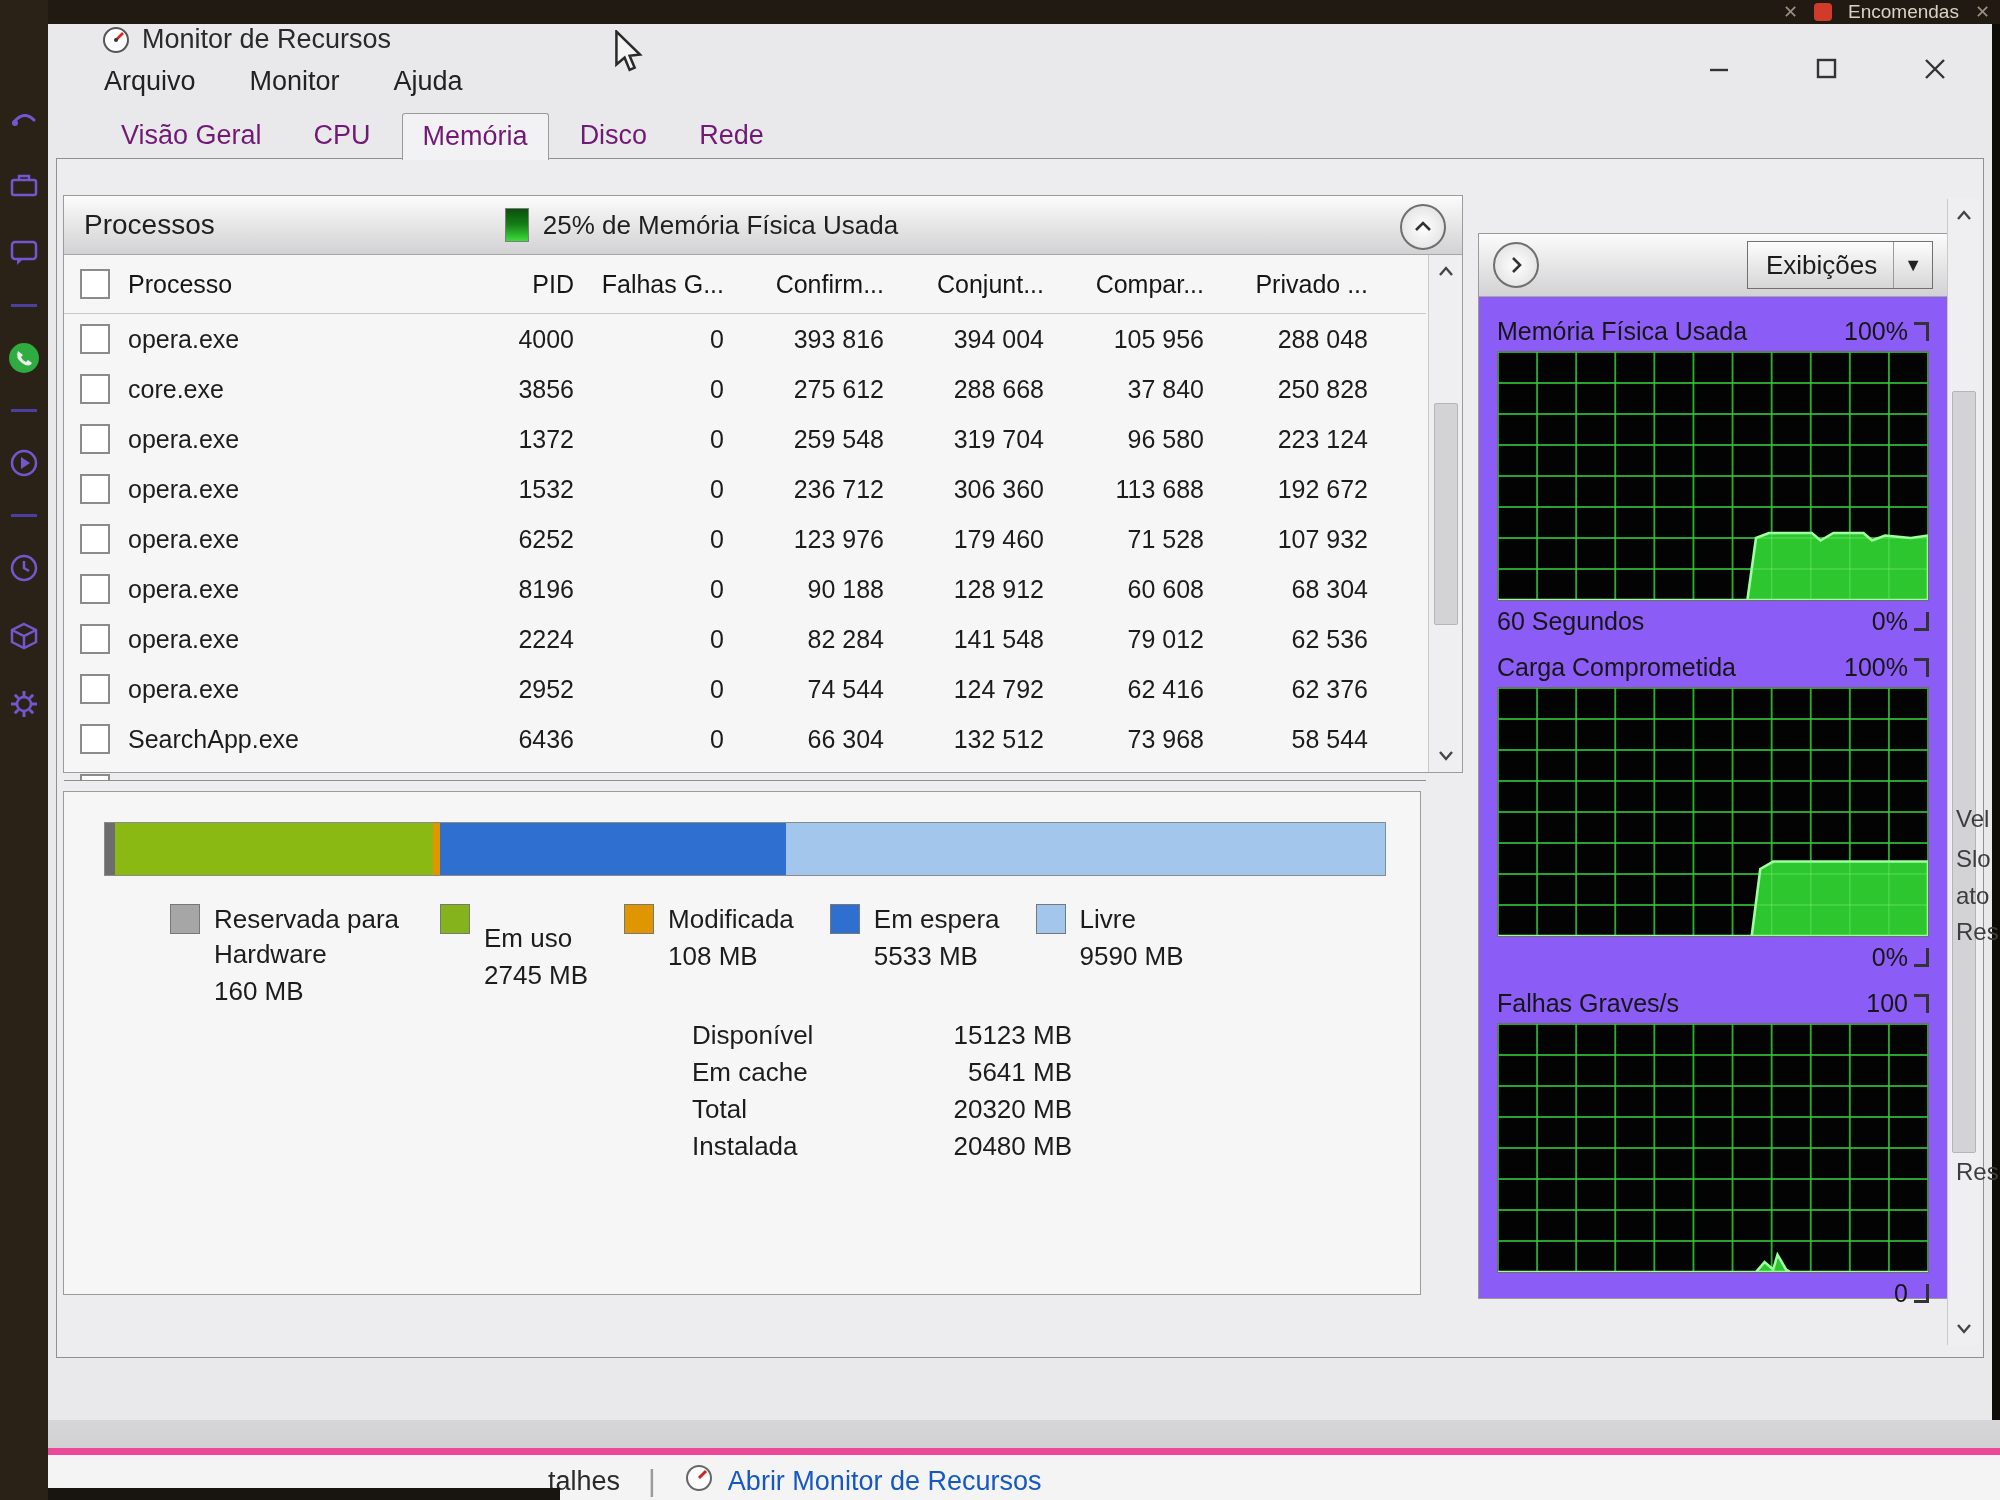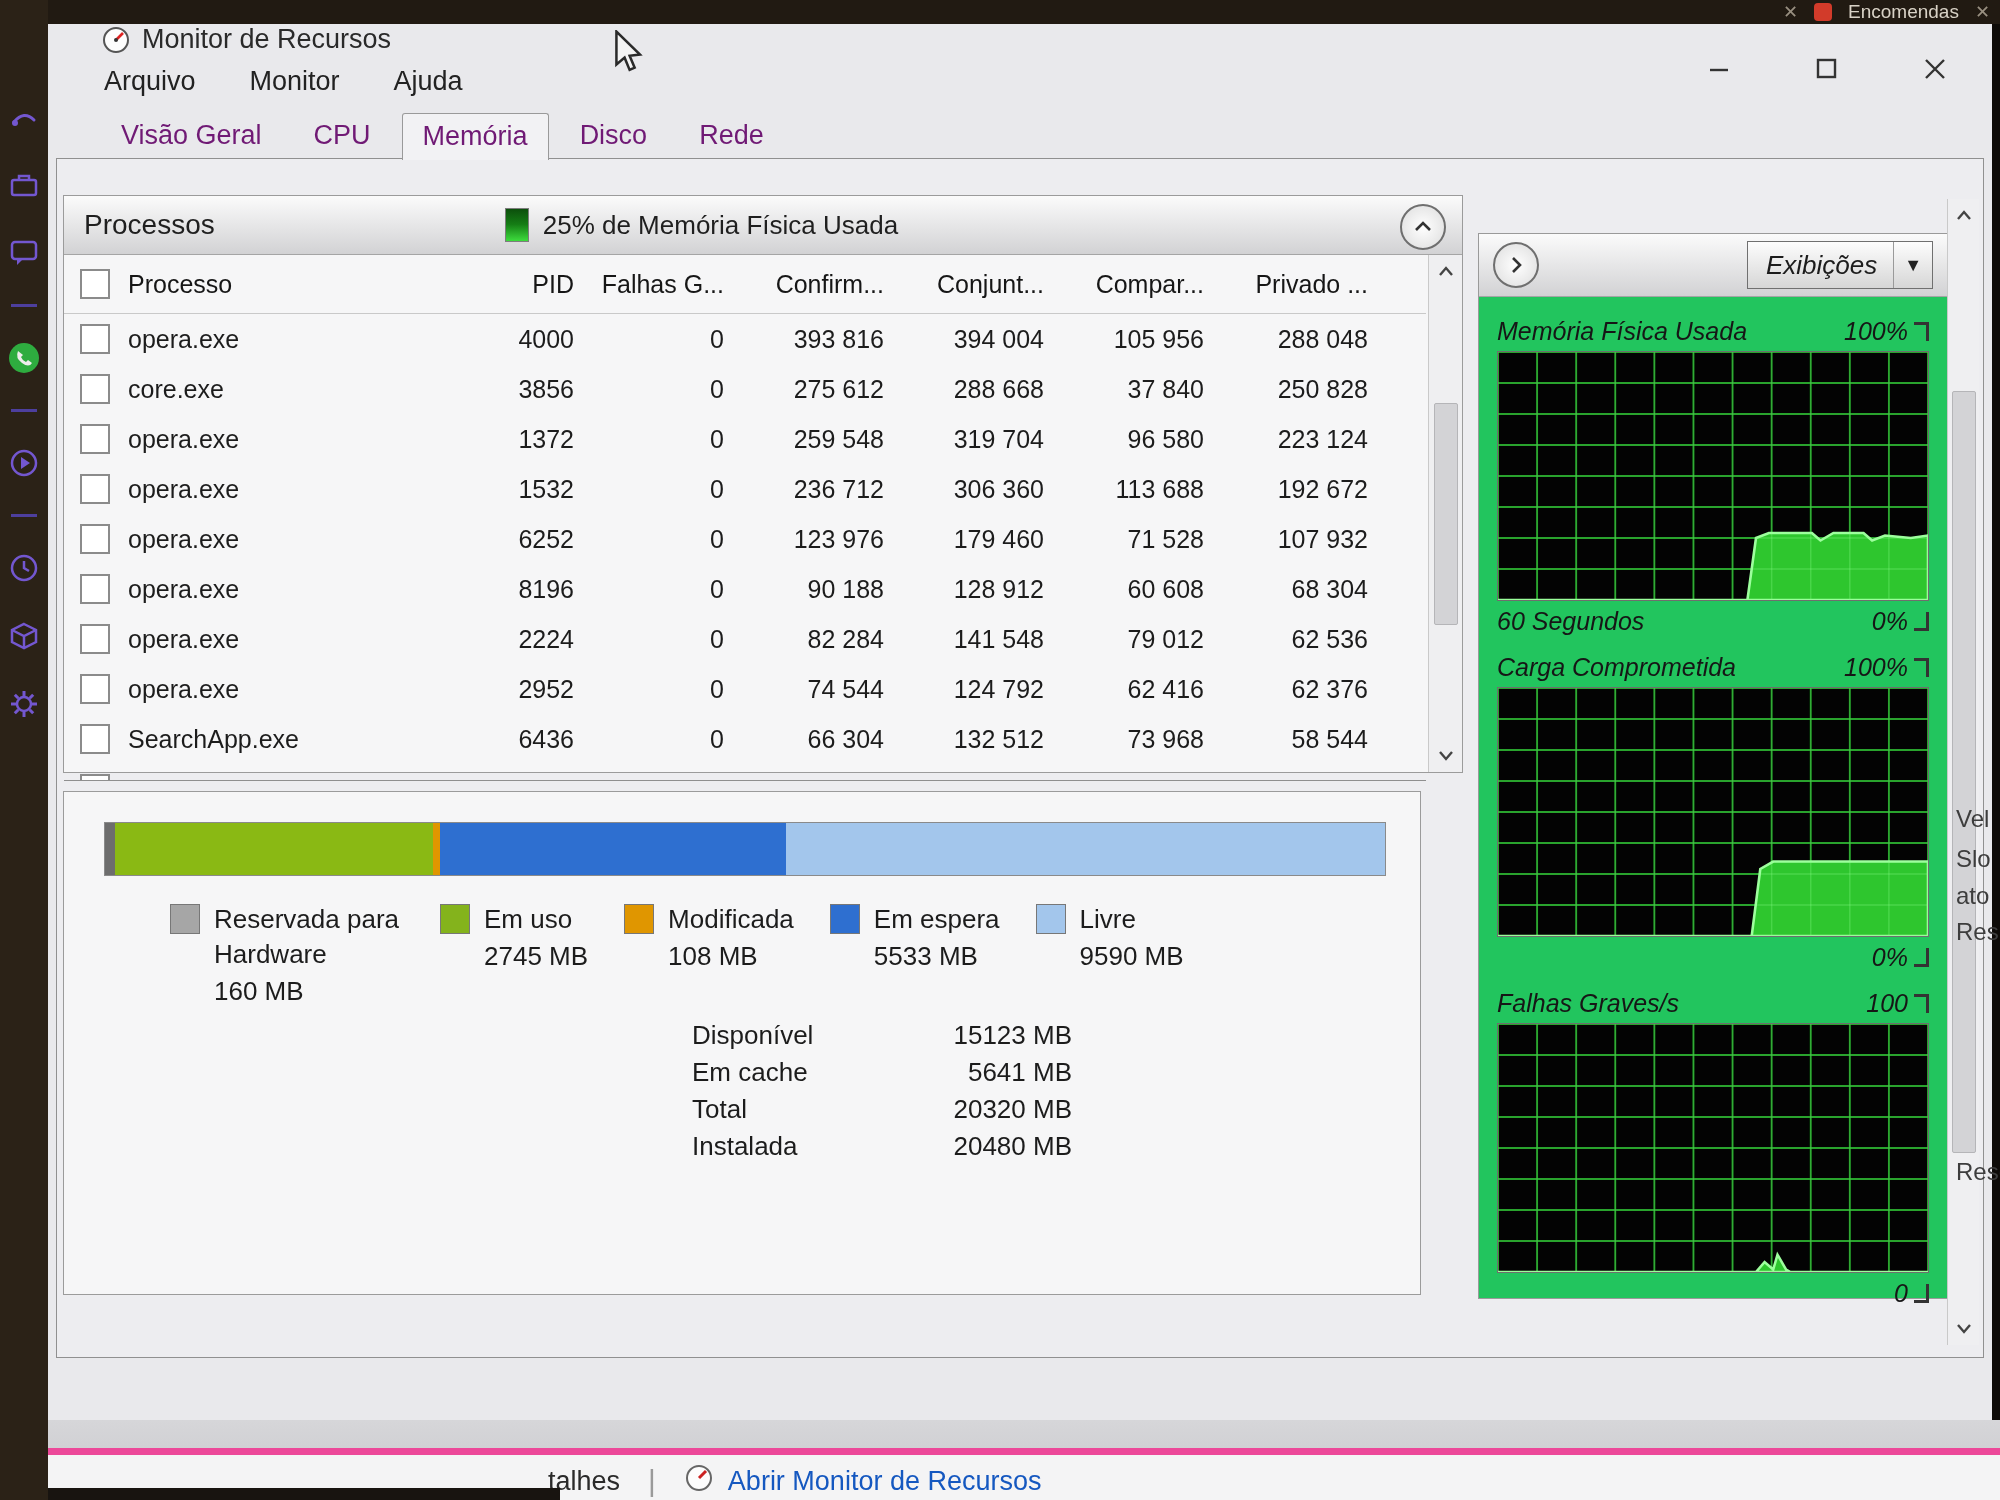--- a/index.html
+++ b/index.html
@@ -70,21 +70,21 @@
   .legend{display:flex;margin-top:26px;margin-left:66px;gap:36px;align-items:flex-start;}
   .lg-item{display:flex;gap:14px;font-size:26px;}
   .lg-sw{width:30px;height:30px;border:1px solid #777;box-sizing:border-box;flex:0 0 auto;margin-top:2px;}
   .lg-label{line-height:1.35;}
   .lg-val{margin-top:4px;}
   .stats{margin-top:10px;margin-left:588px;font-size:26px;}
   .stat-row{display:grid;grid-template-columns:170px 170px;height:37px;align-items:center;gap:40px;}
   .stat-val{text-align:right;}
 
   
-  .rpanel{position:absolute;border:1px solid #9a9a9a;background:#22c55e;font-style:italic;}
+  .rpanel{position:absolute;border:1px solid #9a9a9a;background:#8b5cf6;}
   .rhead{height:62px;background:linear-gradient(#fbfbfb,#d2d2d4);border-bottom:1px solid #a5a5a5;
          display:flex;align-items:center;justify-content:space-between;padding:0 14px;}
   .expand-btn{width:42px;height:42px;border:2px solid #6f6f6f;border-radius:50%;
               background:radial-gradient(#ffffff,#dcdcdc);display:flex;align-items:center;justify-content:center;}
   .views-btn{display:flex;align-items:center;height:46px;border:1px solid #707070;
              background:linear-gradient(#fdfdfd,#d6d6d6);font-size:26px;padding:0 0 0 18px;}
   .views-btn .sep{width:1px;height:100%;background:#9a9a9a;margin-left:16px;}
   .views-btn .arr{padding:0 10px;font-size:18px;color:#222;}
   .graphs{padding:14px 18px 0 18px;}
   .g-toprow,.g-botrow{display:flex;justify-content:space-between;align-items:center;font-size:25px;height:40px;color:#161616;}
@@ -405,21 +405,21 @@
     <span class="lg-sw" style="background: rgb(166, 166, 166);"></span>
     <span>
       <span class="lg-label" style="display:block;max-width:190px;">Reservada para Hardware</span>
       <span class="lg-val" style="display:block;">160 MB</span>
     </span>
   </div>
 
   <div class="lg-item">
     <span class="lg-sw" style="background: rgb(132, 179, 28);"></span>
     <span>
-      <span class="lg-label" style="display:block;max-width:190px;">Em uso</span>
+      <span class="lg-label" style="display:block;max-width:190px;margin-top:19px;">Em uso</span>
       <span class="lg-val" style="display:block;">2745 MB</span>
     </span>
   </div>
 
   <div class="lg-item">
     <span class="lg-sw" style="background: rgb(224, 150, 0);"></span>
     <span>
       <span class="lg-label" style="display:block;max-width:190px;">Modificada</span>
       <span class="lg-val" style="display:block;">108 MB</span>
     </span>

